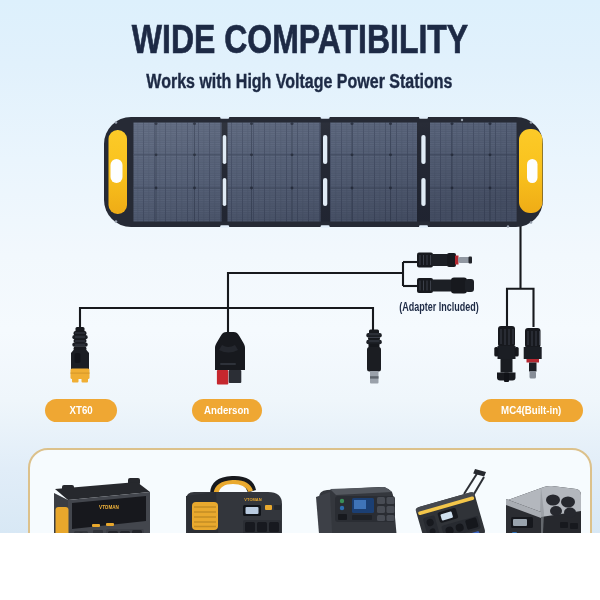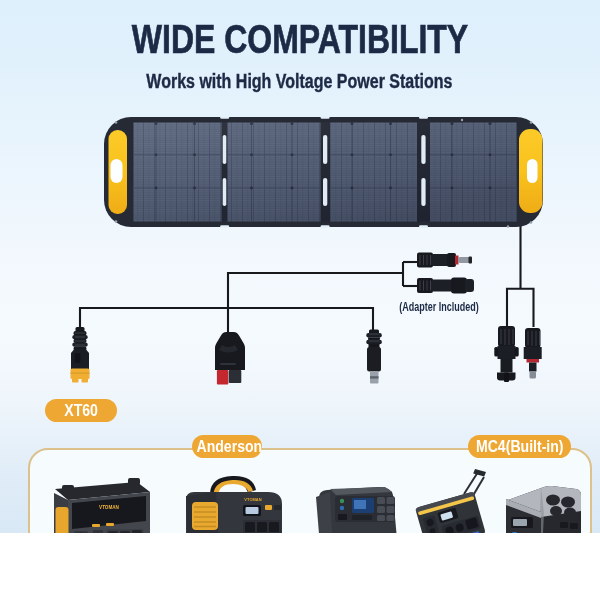--- a/index.html
+++ b/index.html
@@ -9,21 +9,21 @@
   .ttl{position:absolute;left:0;top:16px;width:600px;text-align:center;
     font-size:41px;font-weight:bold;color:#1d2a45;letter-spacing:0px;-webkit-text-stroke:0.7px #1d2a45;
     transform:scaleX(0.78);transform-origin:300px 0;white-space:nowrap;}
   .sub{position:absolute;left:0;top:70px;width:600px;text-align:center;
     font-size:20px;font-weight:bold;color:#1d2a45;-webkit-text-stroke:0.4px #1d2a45;
     transform:scaleX(0.80);transform-origin:297px 0;white-space:nowrap;}
   .adp{position:absolute;left:359px;top:299.5px;width:160px;text-align:center;
     font-size:12.5px;font-weight:bold;color:#1d2a45;
     transform:scaleX(0.72);transform-origin:80px 0;white-space:nowrap;}
   .pill{position:absolute;top:399px;height:23px;border-radius:12px;background:#efa733;
-    color:#ffffff;font-weight:bold;font-size:16px;line-height:23px;text-align:center;}
+    color:#ffffff;font-weight:bold;font-size:11px;line-height:23px;text-align:center;}
   .pill span{display:inline-block;transform:scaleX(0.88);transform-origin:center;white-space:nowrap;}
   #prodbox{position:absolute;left:28px;top:448px;width:564px;height:129px;
     border:2px solid #dcc18b;border-radius:20px;background:#f6fbfe;box-sizing:border-box;}
   svg{position:absolute;left:0;top:0;}
 </style>
 </head>
 <body>
 <div id="stage">
   <div class="ttl">WIDE COMPATIBILITY</div>
   <div class="sub">Works with High Voltage Power Stations</div>
@@ -339,16 +339,16 @@
       <rect x="522" y="541" width="4" height="4" rx="1" fill="#d9a62e"></rect>
       <g fill="#17191e">
         <rect x="560" y="522" width="8" height="6" rx="1"></rect>
         <rect x="570" y="523" width="8" height="6" rx="1"></rect>
       </g>
       <circle cx="566" cy="539" r="2.5" fill="#3a3d43"></circle>
     </g>
   </svg>
 
   <div class="pill" style="left:45px;width:72px;"><span>XT60</span></div>
-  <div class="pill" style="left:192px;width:70px;margin-top:36px;"><span>Anderson</span></div>
-  <div class="pill" style="left:468px;width:103px;margin-top:36px;"><span>MC4(Built-in)</span></div>
+  <div class="pill" style="left:192px;width:70px;"><span>Anderson</span></div>
+  <div class="pill" style="left:480px;width:103px;"><span>MC4(Built-in)</span></div>
   <div class="adp">(Adapter Included)</div>
 </div>
 
 </body></html>

